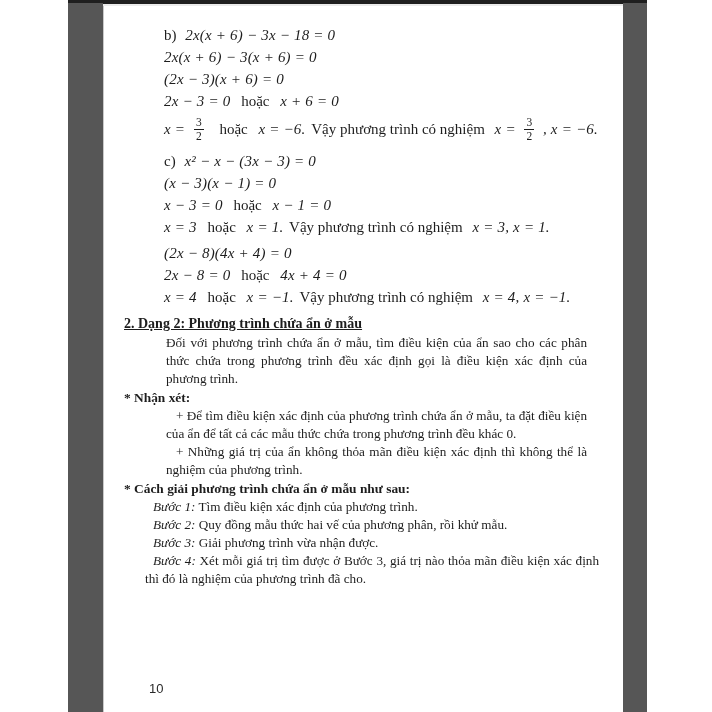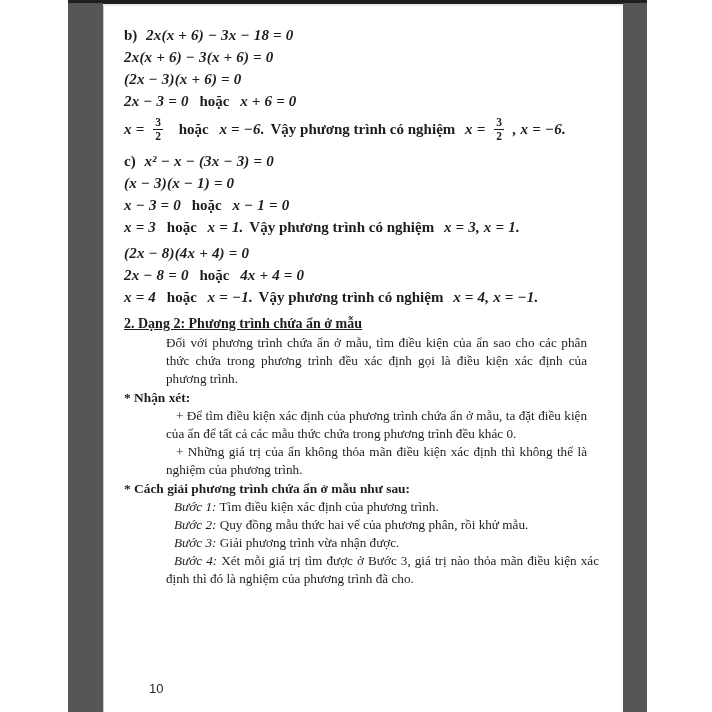--- a/index.html
+++ b/index.html
@@ -25,41 +25,41 @@
   .edge { position: absolute; top: 3px; bottom: 0; background: var(--edge); }
   .edge.left  { left: 68px;  width: 35px; }
   .edge.right { left: 623px; width: 24px; }
   .page {
     position: absolute; left: 103px; top: 6px; bottom: 0; width: 520px;
     background: var(--page_bg);
     border-left: 1px solid #c9c9c9;
     padding: 18px 24px 0 20px;
   }
   
-  .eq-block { font-size: 15px; font-weight: bold; }
+  .eq-block { margin-left: 40px; font-size: 15px; }
   .eq-block.gap { margin-top: 4px; }
   .eq-line { height: 22px; line-height: 22px; white-space: nowrap; }
   .eq-line.tall { height: 34px; line-height: 34px; }
   .lbl { font-style: normal; margin-right: 5px; }
   .math { font-style: italic; letter-spacing: 0.2px; }
   .or { font-style: normal; margin: 0 7px; }
   .txt { font-style: normal; margin: 0 6px 0 2px; text-align: right; }
   .frac {
     display: inline-block; vertical-align: middle; text-align: center;
     font-size: 11.5px; line-height: 1.15; margin: 0 5px; font-style: normal;
     position: relative; top: -1px;
   }
   .frac .num { display: block; border-bottom: 1px solid var(--text); padding: 0 2px; }
   .frac .den { display: block; }
   
   .heading { font-size: 14px; font-weight: bold; margin: 5px 0 0 0; line-height: 21px; text-decoration: underline; }
   .sublabel { font-weight: bold; line-height: 19px; font-size: 13.4px; }
   .para { margin: 0 12px 0 42px; line-height: 18px; text-align: justify; }
   .para.note { text-indent: 10px; }
-  .step { margin-left: 42px; text-indent: 8px; line-height: 18px; text-align: justify; }
+  .step { margin-left: 21px; text-indent: 8px; line-height: 18px; text-align: justify; }
   .step-label { font-style: italic; }
   .pagenum {
     position: absolute; left: 45px; bottom: 16px;
     font-family: "Liberation Sans", "DejaVu Sans", sans-serif;
     font-size: 13px; color: #2a2a2a;
   }
 </style>
 </head>
 <body>
 

